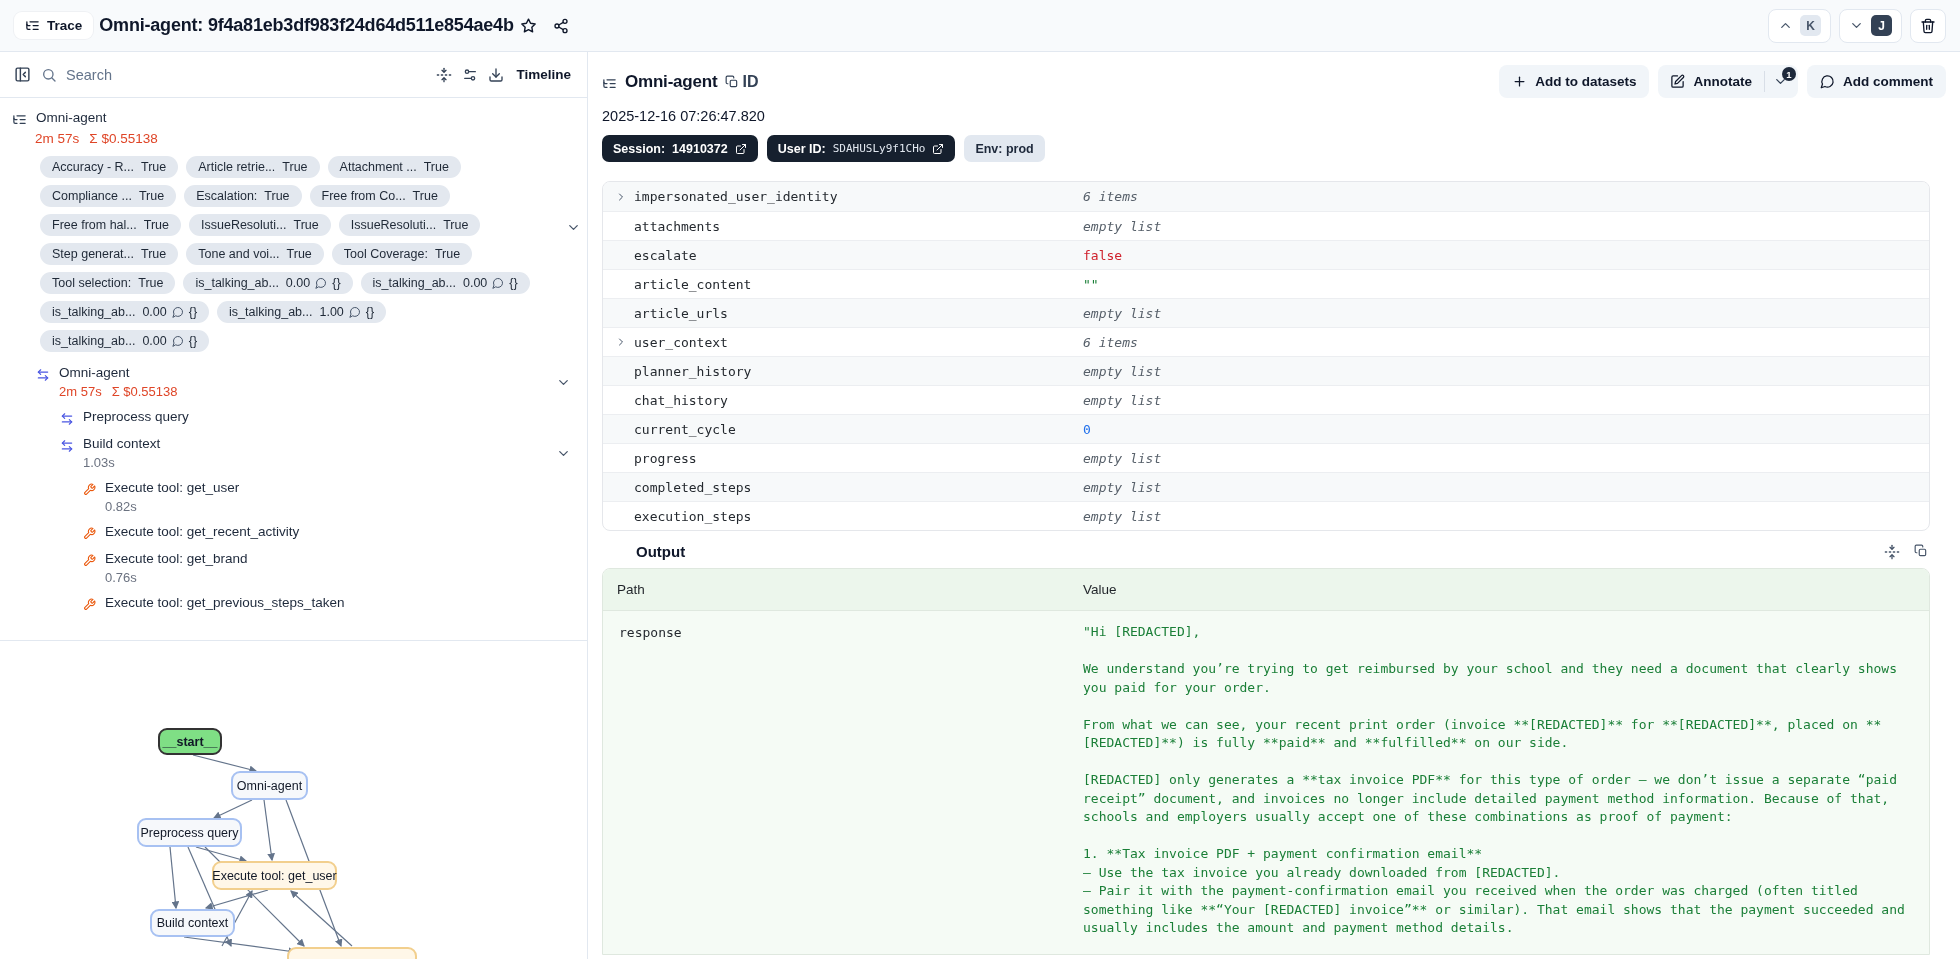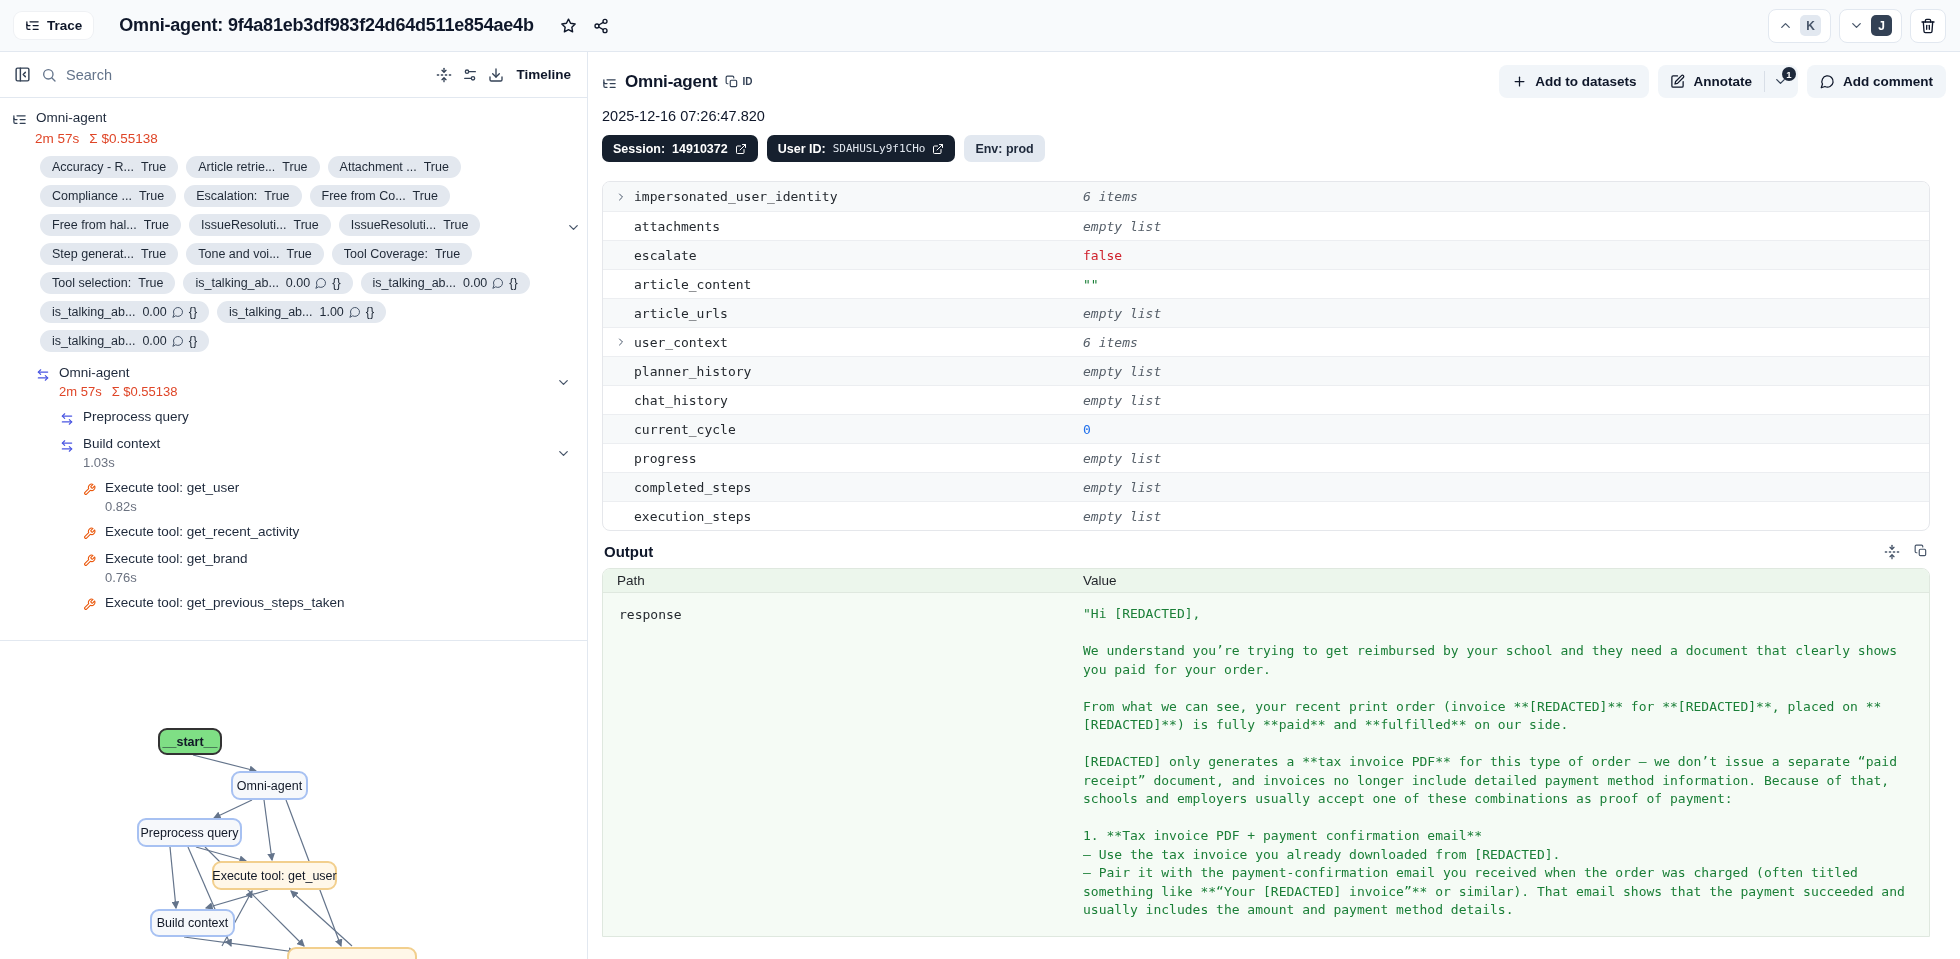--- a/index.html
+++ b/index.html
@@ -3,21 +3,21 @@
 <meta charset="utf-8">
 <style>
   * { margin:0; padding:0; box-sizing:border-box; }
   html,body { width:1960px; height:959px; overflow:hidden; background:#fff;
     font-family:"Liberation Sans", sans-serif; color:#0f172a; }
 
   svg.ic { display:inline-block; vertical-align:middle; flex:none; }
 
   
   .topbar { height:52px; background:#f8fafc; border-bottom:1px solid #e2e8f0;
-    display:flex; align-items:center; padding:0 14px; gap:26px; }
+    display:flex; align-items:center; padding:0 14px; gap:6px; }
   .trace-chip { background:#fff; border-radius:8px; padding:6px 11px; display:flex;
     align-items:center; gap:7px; font-size:13.5px; font-weight:700; color:#0f172a;
     box-shadow:0 0 0 1px rgba(15,23,42,.04); }
   .trace-title { font-size:18px; font-weight:700; letter-spacing:-.2px; }
   .topbar-icons { display:flex; align-items:center; gap:16px; color:#0f172a; }
   .topbar-right { margin-left:auto; display:flex; gap:8px; }
   .nav-btn { height:34px; background:#fff; border:1px solid #e2e8f0; border-radius:8px;
     display:flex; align-items:center; gap:7px; padding:0 9px; color:#475569; cursor:pointer; }
   .keycap { width:21px; height:21px; border-radius:5px; background:#e2e8f0; color:#475569;
     font-size:12px; font-weight:700; display:flex; align-items:center; justify-content:center; }
@@ -65,21 +65,21 @@
   .gnode { position:absolute; border-radius:9px; border:2px solid; display:flex; align-items:center;
     justify-content:center; font-size:12.5px; font-weight:500; color:#111827; background:#f8fafc;
     padding:0 22px; white-space:nowrap; cursor:pointer; }
   .gnode.start { background:#7fdf85; border-color:#333333; font-weight:600; }
   .gnode.agent { background:#f6f8fb; border-color:#a7c1f2; }
   .gnode.tool  { background:#fff7e8; border-color:#f2cf8d; }
 
   
   .main-head { display:flex; align-items:center; padding:13px 14px 4px 14px; gap:8px; }
   .main-title { font-size:17px; font-weight:700; letter-spacing:-.2px; }
-  .id-wrap { display:flex; align-items:center; gap:3px; color:#334155; font-size:10px; font-weight:600; cursor:pointer; }
+  .id-wrap { display:flex; align-items:center; gap:3px; color:#334155; font-size:16px; font-weight:600; cursor:pointer; }
   .head-actions { margin-left:auto; display:flex; gap:9px; align-items:center; }
   .act-btn { background:#f1f5f9; border-radius:8px; height:33px; padding:0 13px; display:flex;
     align-items:center; gap:8px; font-size:13.5px; font-weight:600; color:#0f172a; cursor:pointer; }
   .annot-group { display:flex; background:#f1f5f9; border-radius:8px; height:33px; align-items:stretch; }
   .annot-main { display:flex; align-items:center; gap:8px; padding:0 12px; font-size:13.5px; font-weight:600; cursor:pointer; }
   .annot-sep { width:1px; background:#d8dee7; margin:6px 0; }
   .annot-chev { display:flex; align-items:center; padding:0 10px 0 8px; position:relative; cursor:pointer; color:#334155; }
   .annot-badge { position:absolute; top:2px; right:2px; background:#1e293b; color:#fff; font-size:9.5px;
     font-weight:700; min-width:14px; height:14px; border-radius:7px; display:flex; align-items:center; justify-content:center; padding:0 3px; }
   .timestamp { padding:6px 14px 2px 14px; font-size:14.5px; font-weight:500; color:#0f172a; }
@@ -108,26 +108,26 @@
   .kv-row:first-child { border-top:none; }
   .kv-row:nth-child(odd) { background:#f7f9fa; }
   .kv-key { width:480px; flex:none; display:flex; align-items:center; gap:7px; padding-left:12px; color:#24292f; }
   .kv-key .kchev { color:#475569; width:12px; display:flex; }
   .kv-key .kchev.empty { visibility:hidden; }
   .kv-val { color:#57606a; font-style:italic; }
   .kv-val.boolean { color:#cf222e; font-style:normal; }
   .kv-val.string  { color:#1a7f37; font-style:normal; }
   .kv-val.number  { color:#1f6feb; font-style:normal; }
 
-  .out-head { display:flex; align-items:center; padding:12px 2px 8px 2px; }
+  .out-head { display:flex; align-items:center; padding:12px 2px 8px 2px;margin-left:32px; }
   .out-title { font-size:15px; font-weight:700; }
   .out-icons { margin-left:auto; display:flex; gap:14px; color:#475569; }
   .out-icons > span { cursor:pointer; display:flex; }
   .out-table { border:1px solid #dfe8df; border-radius:8px 8px 0 0; overflow:hidden; }
-  .out-thead { display:flex; background:#ecf6ec; border-bottom:1px solid #dfe8df; height:24px; align-items:center;
+  .out-thead { display:flex; background:#ecf6ec; border-bottom:1px solid #dfe8df; height:42px; align-items:center;
     font-size:13.5px; color:#1f2328; }
   .out-th-path { width:480px; flex:none; padding-left:14px; }
   .out-row { display:flex; background:#f5fbf5; align-items:flex-start; }
   .out-path { width:480px; flex:none; padding:14px 0 0 16px; font-family:"DejaVu Sans Mono", monospace;
     font-size:13px; color:#24292f; }
   .out-val { flex:1; padding:12px 16px 16px 0; font-family:"DejaVu Sans Mono", monospace; font-size:13px;
     line-height:18.5px; color:#1a7f37; white-space:pre-wrap; word-break:break-word; }
 </style>
 </head>
 <body>

